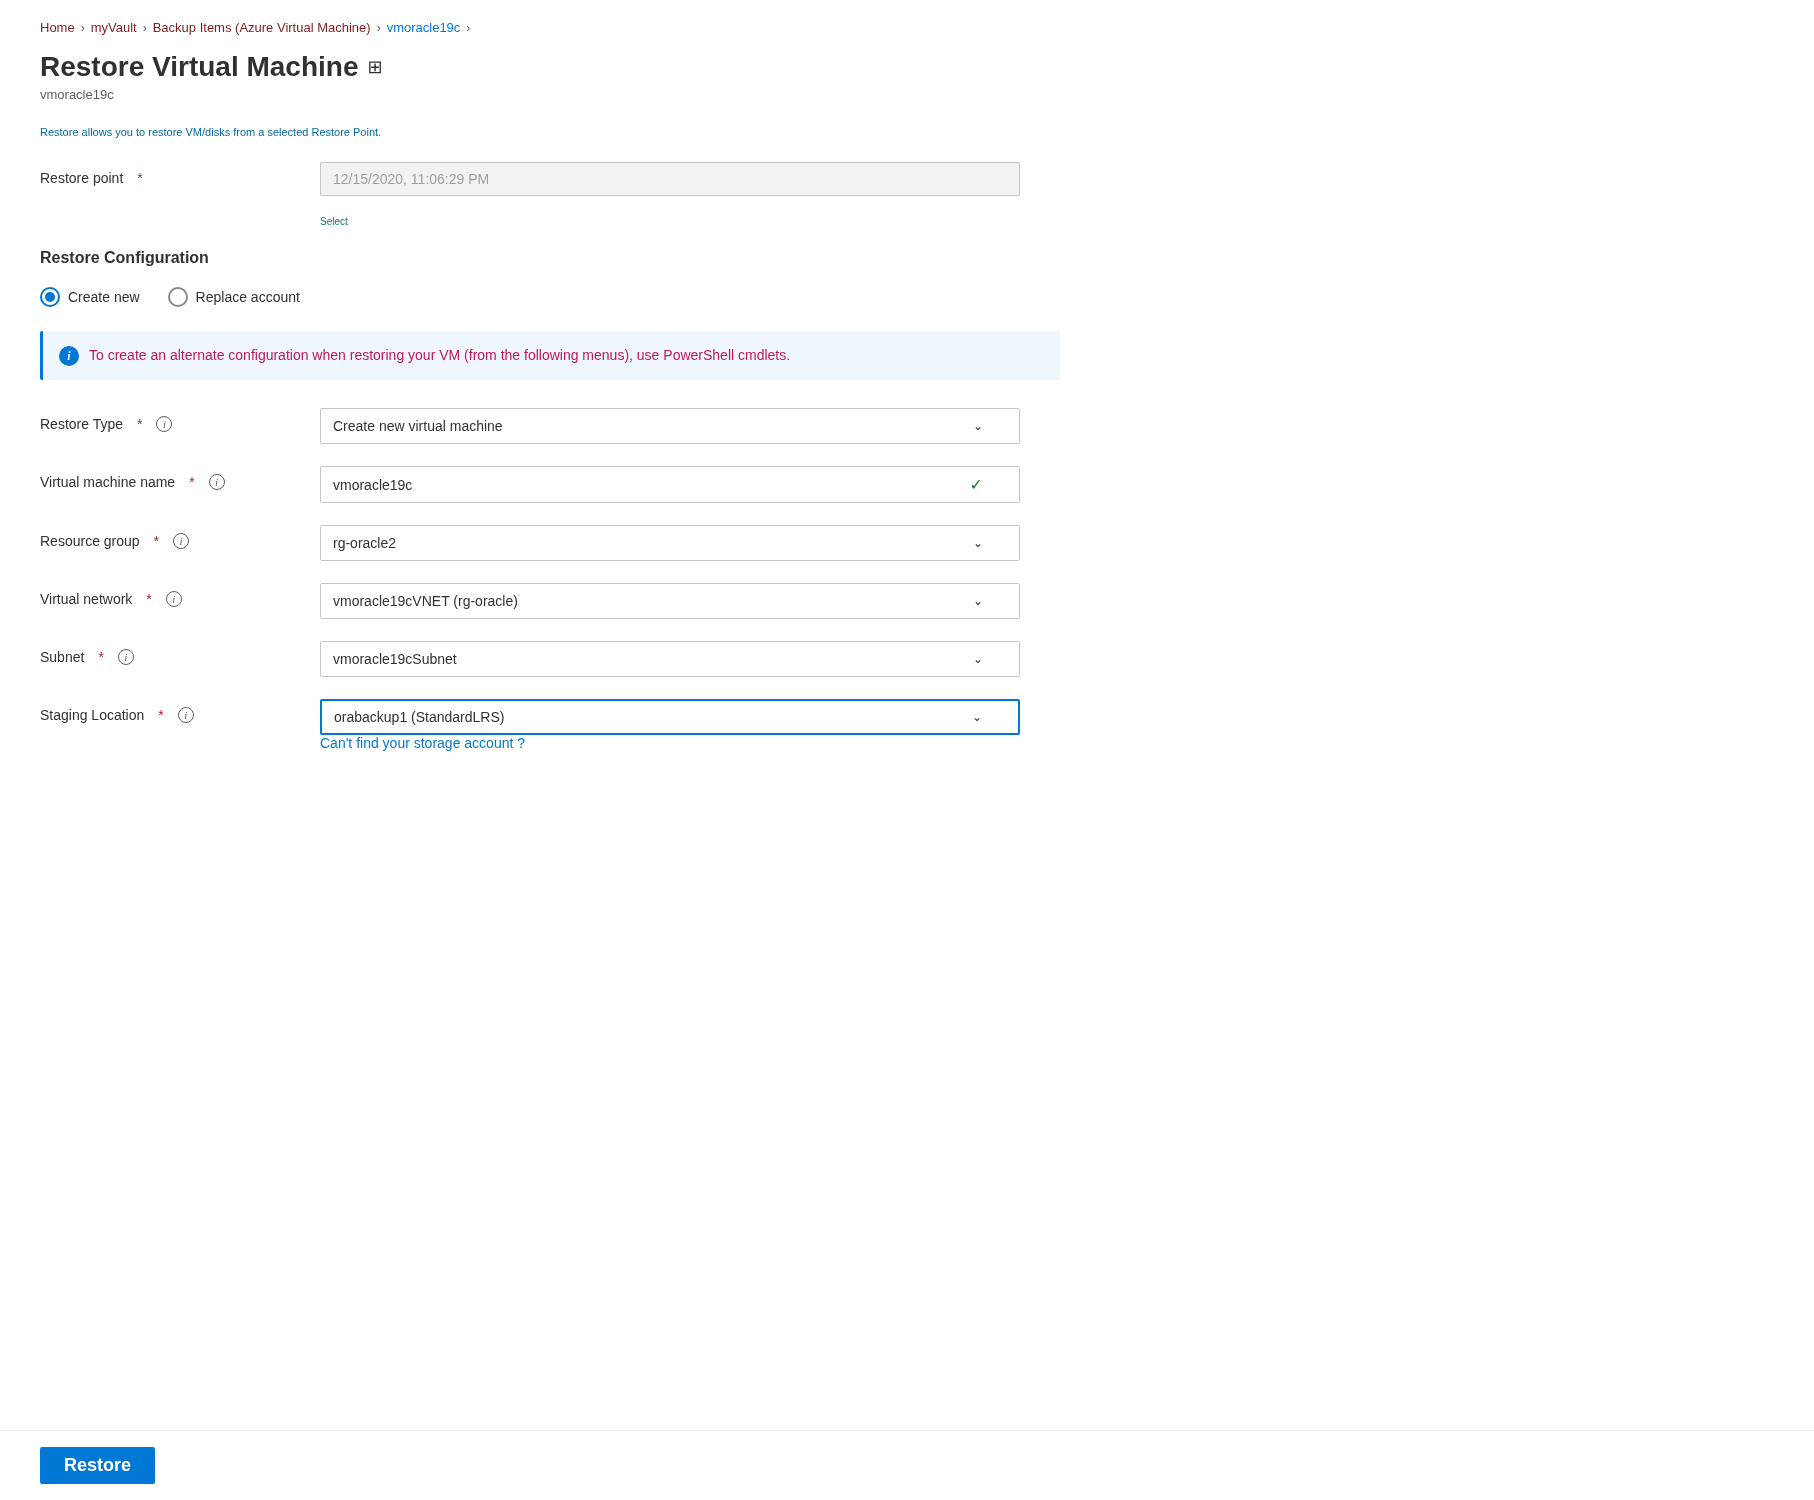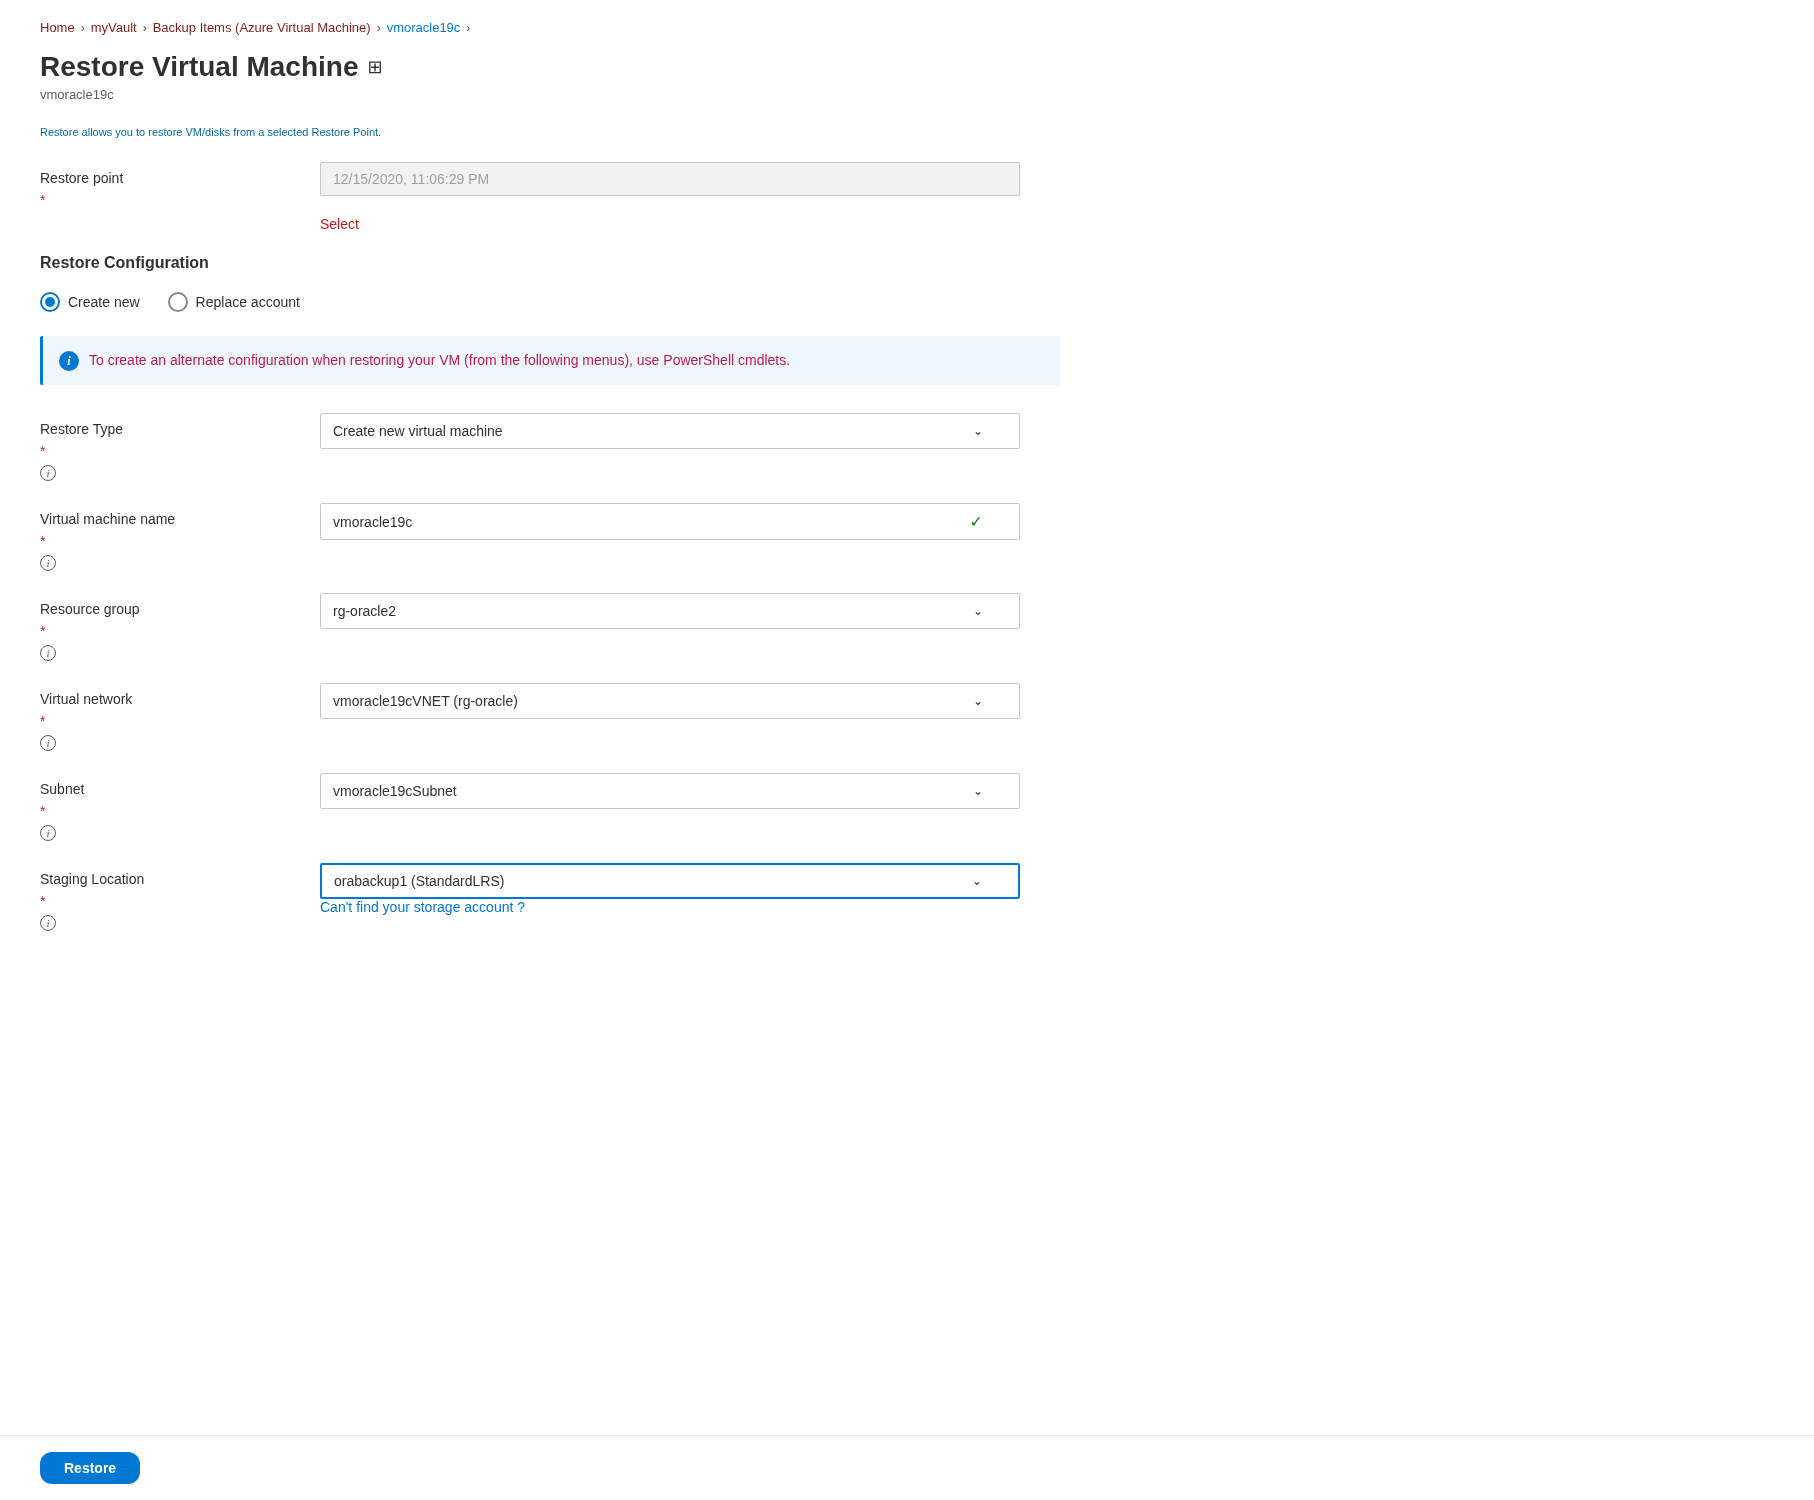--- a/index.html
+++ b/index.html
@@ -70,24 +70,23 @@
       align-items: flex-start;
       margin-bottom: 22px;
       min-height: 36px;
     }
     .form-label {
       width: 280px;
       min-width: 280px;
       font-size: 14px;
       color: #323130;
       display: flex;
-      align-items: flex-start;
-      gap: 6px;
+      align-items: flex-end;
+      gap: 14px;
       padding-top: 8px;
-      flex-direction: column;
     }
     .required {
       color: #a4262c;
       font-size: 14px;
     }
     .info-icon {
       display: inline-flex;
       align-items: center;
       justify-content: center;
       width: 16px;
@@ -110,22 +109,22 @@
       background: #f3f2f1;
       padding: 8px 12px;
       border-radius: 2px;
       margin-bottom: 20px;
     }
     .restore-point-value {
       color: #a19f9d;
       font-size: 14px;
     }
     .restore-point-select {
-      color: #b91c1c;
-      font-size: 14px;
+      color: #0f766e;
+      font-size: 10px;
     }
     
     .section-heading {
       font-size: 16px;
       font-weight: 600;
       color: #323130;
       margin-bottom: 20px;
       margin-top: 8px;
     }
     
@@ -247,23 +246,23 @@
       cursor: pointer;
       display: block;
       text-align: left;
     }
     
     .restore-btn {
       background: #0078d4;
       color: #ffffff;
       border: none;
       padding: 8px 24px;
-      font-size: 14px;
+      font-size: 18px;
       font-weight: 600;
-      border-radius: 12px;
+      border-radius: 2px;
       cursor: pointer;
       min-width: 100px;
     }
     
     .dropdown-display.blue-border {
       border: 2px solid #0078d4;
     }
     .bottom-bar {
       position: fixed;
       bottom: 0;

